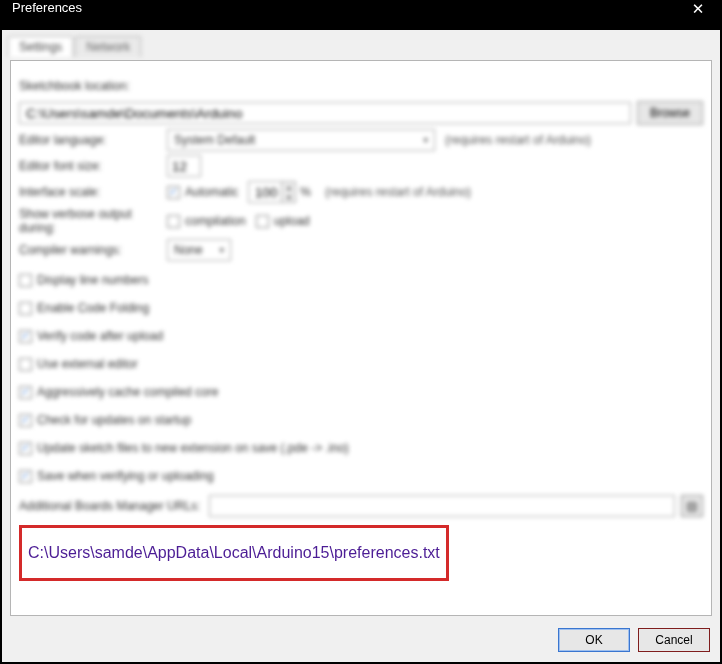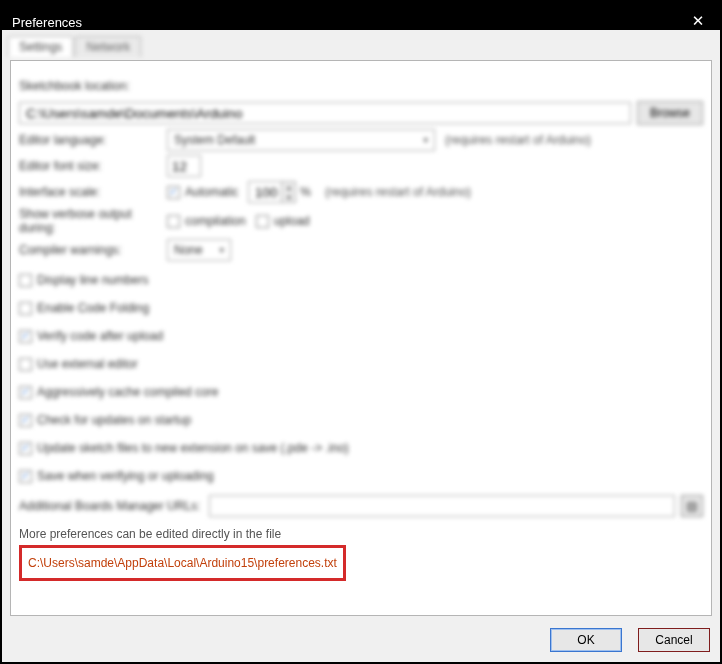--- a/index.html
+++ b/index.html
@@ -1,21 +1,21 @@
 <!DOCTYPE html>
 <html><head>
 <meta charset="utf-8">
 <style>
   * { box-sizing: border-box; font-family: "Segoe UI", Tahoma, sans-serif; }
   html, body { margin: 0; padding: 0; }
   body { width: 722px; height: 664px; background: #000; overflow: hidden; }
 
   .titlebar {
     height: 30px; background: #000; color: #fff;
-    display: flex; align-items: flex-end; justify-content: space-between;
+    display: flex; align-items: flex-start; justify-content: space-between;
     padding: 0 8px 0 12px; font-size: 13px;
   }
   .titlebar .close-x { font-size: 15px; width: 32px; text-align: center; }
 
   .client {
     position: absolute; left: 2px; top: 30px; right: 2px; bottom: 2px;
     background: #f0f0f0;
   }
 
   .tabstrip {
@@ -57,33 +57,33 @@
   }
   .chklist .row { margin: 6px 0; }
   .spin { display:inline-flex; align-items:center; }
   .spin input { width: 34px; height:22px; border:1px solid #aaa; text-align:right; padding:0 4px;}
   .spin .arrows { width:14px; height:22px; border:1px solid #aaa; border-left:none; display:flex; flex-direction:column; }
   .spin .arrows span { flex:1; font-size:7px; display:flex; align-items:center; justify-content:center; color:#444; background:#eee;}
 
   .sharp { filter: none; }
   .more-line { margin-top: 10px; color: #555; font-size: 12px; }
   .pref-path {
-    display: inline-block; border: 3px solid #d42a2a; padding: 8px 6px;
-    color: #c2410c; font-size: 12px; margin-top: 4px;
+    display: inline-block; border: 3px solid #d42a2a; padding: 16px 6px;
+    color: #4c1d95; font-size: 16px; margin-top: 4px;
   }
   .edit-note { margin-top: 6px; color: #666; font-size: 12px; }
 
   .addurl-row input[type=text] { flex:1; height:22px; border:1px solid #aaa; background:#fff; }
   .iconbtn {
     width:22px; height:22px; margin-left:6px; border:1px solid #888; background:#e7e7e7;
     display:inline-flex; align-items:center; justify-content:center; font-size:12px;
   }
 
   .footer {
-    position: absolute; right: 10px; bottom: 10px; display: flex; gap: 16px; margin-top: 47px;
+    position: absolute; right: 10px; bottom: 10px; display: flex; gap: 8px; margin-top: 47px;
   }
   .dlg-btn {
     width: 72px; height: 24px; border: 1px solid #7f1d1d; background: #e7e7e7;
     font-size: 12px;
   }
   .dlg-btn.default { border: 1px solid #3a76d0; box-shadow: 0 0 0 1px #9fc0ef inset; }
 </style>
 </head>
 <body>
 
@@ -213,21 +213,20 @@
       </div>
 
       <div class="row addurl-row" style="margin-top:8px;">
         <span style="width:190px">Additional Boards Manager URLs:</span>
         <input type="text" style="">
         <span class="iconbtn">▤</span>
       </div>
     </div>
 
     <div class="sharp">
-      <div class="more-line">More preferences can be edited directly in the file</div>
       <span class="pref-path">C:\Users\samde\AppData\Local\Arduino15\preferences.txt</span>
     </div>
 
   </div>
 
   <div class="footer">
     <button class="dlg-btn default">OK</button>
     <button class="dlg-btn">Cancel</button>
   </div>
 

